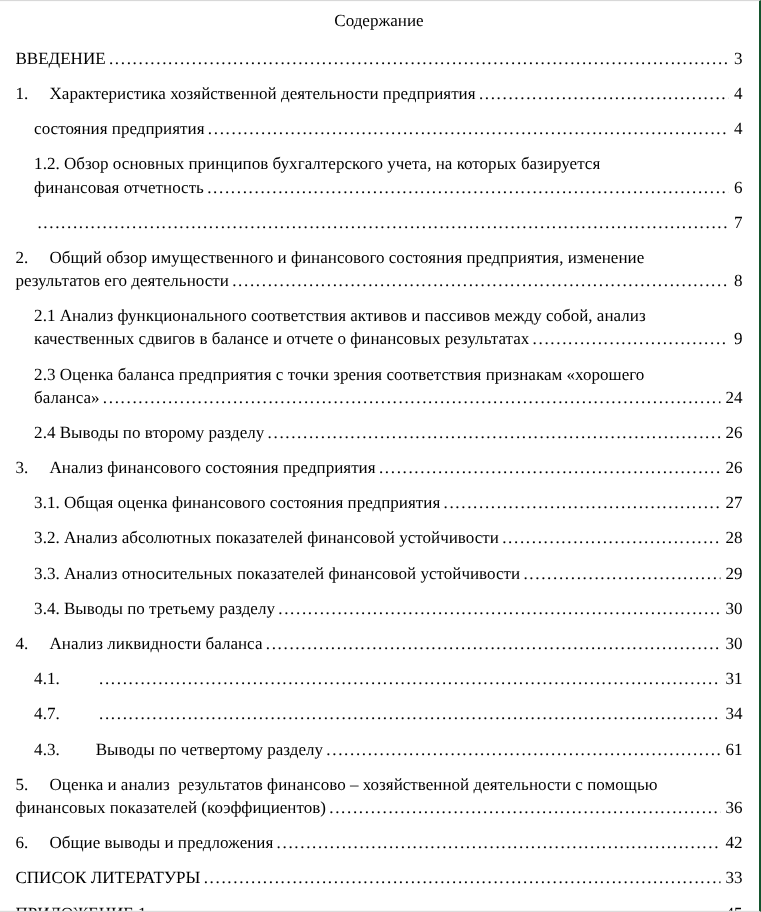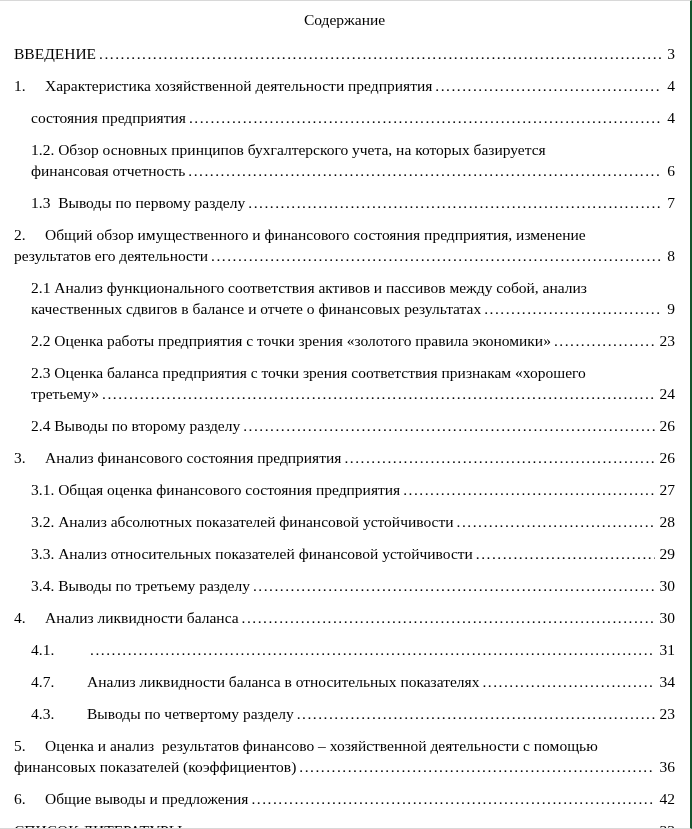--- a/index.html
+++ b/index.html
@@ -59,36 +59,33 @@
         <div class="line last"><span class="num">1.</span><span class="txt">Характеристика хозяйственной деятельности предприятия</span><span class="dots"></span><span class="page-num">4</span></div>
       </div>
       <div class="entry lvl1">
         <div class="line last"><span class="txt">состояния предприятия</span><span class="dots"></span><span class="page-num">4</span></div>
       </div>
       <div class="entry lvl1">
         <div class="line"><span class="txt">1.2. Обзор основных принципов бухгалтерского учета, на которых базируется</span></div>
         <div class="line last"><span class="txt">финансовая отчетность</span><span class="dots"></span><span class="page-num">6</span></div>
       </div>
       <div class="entry lvl1">
-        <div class="line last"><span class="txt">1.3  Выводы по первому разделу</span><span class="dots"></span><span class="page-num">7</span></div>
+        <div class="line last"><span class="dots"></span><span class="page-num">7</span></div>
       </div>
       <div class="entry lvl0">
         <div class="line"><span class="num">2.</span><span class="txt">Общий обзор имущественного и финансового состояния предприятия, изменение</span></div>
         <div class="line last"><span class="txt">результатов его деятельности</span><span class="dots"></span><span class="page-num">8</span></div>
       </div>
       <div class="entry lvl1">
         <div class="line"><span class="txt">2.1 Анализ функционального соответствия активов и пассивов между собой, анализ</span></div>
         <div class="line last"><span class="txt">качественных сдвигов в балансе и отчете о финансовых результатах</span><span class="dots"></span><span class="page-num">9</span></div>
       </div>
       <div class="entry lvl1">
-        <div class="line last"><span class="txt">2.2 Оценка работы предприятия с точки зрения «золотого правила экономики»</span><span class="dots"></span><span class="page-num">23</span></div>
-      </div>
-      <div class="entry lvl1">
         <div class="line"><span class="txt">2.3 Оценка баланса предприятия с точки зрения соответствия признакам «хорошего</span></div>
-        <div class="line last"><span class="txt">третьему»</span><span class="dots"></span><span class="page-num">24</span></div>
+        <div class="line last"><span class="txt">баланса»</span><span class="dots"></span><span class="page-num">24</span></div>
       </div>
       <div class="entry lvl1">
         <div class="line last"><span class="txt">2.4 Выводы по второму разделу</span><span class="dots"></span><span class="page-num">26</span></div>
       </div>
       <div class="entry lvl0">
         <div class="line last"><span class="num">3.</span><span class="txt">Анализ финансового состояния предприятия</span><span class="dots"></span><span class="page-num">26</span></div>
       </div>
       <div class="entry lvl1">
         <div class="line last"><span class="txt">3.1. Общая оценка финансового состояния предприятия</span><span class="dots"></span><span class="page-num">27</span></div>
       </div>
@@ -101,24 +98,24 @@
       <div class="entry lvl1">
         <div class="line last"><span class="txt">3.4. Выводы по третьему разделу</span><span class="dots"></span><span class="page-num">30</span></div>
       </div>
       <div class="entry lvl0">
         <div class="line last"><span class="num">4.</span><span class="txt">Анализ ликвидности баланса</span><span class="dots"></span><span class="page-num">30</span></div>
       </div>
       <div class="entry lvl1">
         <div class="line last"><span class="num">4.1.</span><span class="dots"></span><span class="page-num">31</span></div>
       </div>
       <div class="entry lvl1">
-        <div class="line last"><span class="num">4.7.</span><span class="txt">Анализ ликвидности баланса в относительных показателях</span><span class="dots"></span><span class="page-num">34</span></div>
+        <div class="line last"><span class="num">4.7.</span><span class="dots"></span><span class="page-num">34</span></div>
       </div>
       <div class="entry lvl1">
-        <div class="line last"><span class="num">4.3.</span><span class="txt">Выводы по четвертому разделу</span><span class="dots"></span><span class="page-num">23</span></div>
+        <div class="line last"><span class="num">4.3.</span><span class="txt">Выводы по четвертому разделу</span><span class="dots"></span><span class="page-num">61</span></div>
       </div>
       <div class="entry lvl0">
         <div class="line"><span class="num">5.</span><span class="txt">Оценка и анализ  результатов финансово – хозяйственной деятельности с помощью</span></div>
         <div class="line last"><span class="txt">финансовых показателей (коэффициентов)</span><span class="dots"></span><span class="page-num">36</span></div>
       </div>
       <div class="entry lvl0">
         <div class="line last"><span class="num">6.</span><span class="txt">Общие выводы и предложения</span><span class="dots"></span><span class="page-num">42</span></div>
       </div>
       <div class="entry lvl0">
         <div class="line last"><span class="txt">СПИСОК ЛИТЕРАТУРЫ</span><span class="dots"></span><span class="page-num">33</span></div>

